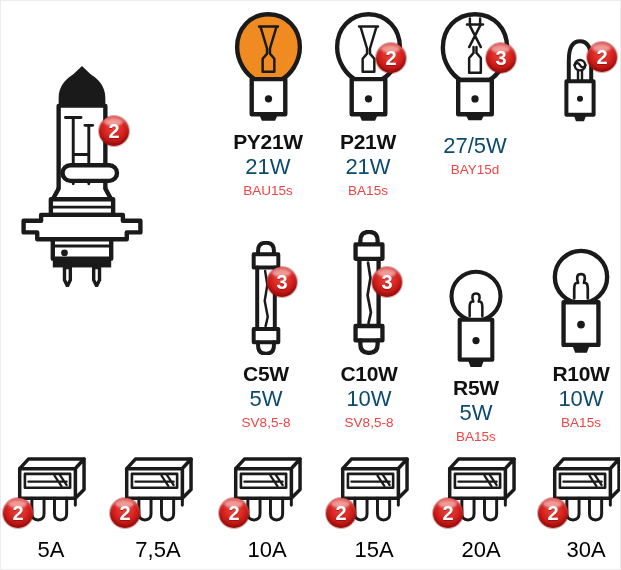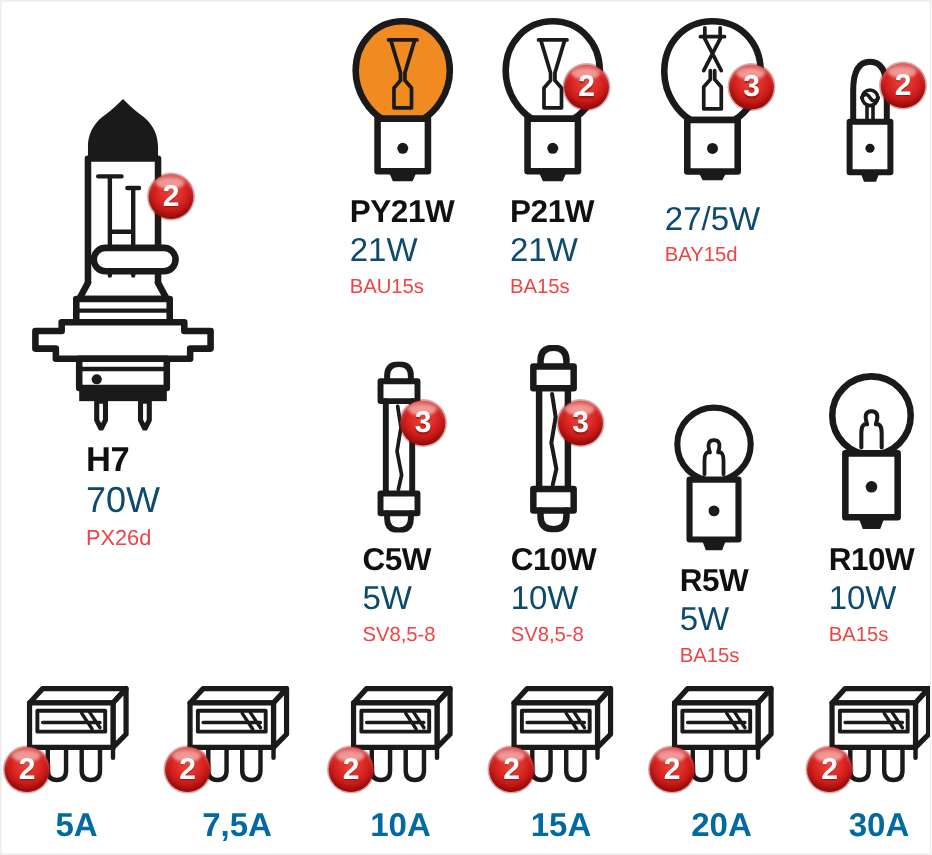--- a/index.html
+++ b/index.html
@@ -4,26 +4,26 @@
 <style>
   :root{ --line:#1a1a1a; --amber:#ef8b20; --badge-red:#d6201d; }
   html,body{margin:0;padding:0;background:#fff;}
   #stage{
     position:relative; width:621px; height:570px; background:#ffffff;
     font-family:"Liberation Sans", sans-serif; overflow:hidden;
     border:1px solid #ececec; box-sizing:border-box;
   }
   .cell{ position:absolute; display:flex; flex-direction:column; align-items:center; }
   .icon-box{ display:flex; align-items:flex-end; justify-content:center; }
-  .lbl{ display:flex; flex-direction:column; margin-top:8px; line-height:1; }
+  .lbl{ display:flex; flex-direction:column; align-items:center; margin-top:8px; line-height:1; }
   .name{ font-weight:700; font-size:21px; color:#101010; letter-spacing:-.3px; }
   .watt{ font-weight:400; font-size:22px; color:#0c4a6e; margin-top:4px; }
   .socket{ font-weight:400; font-size:13.5px; color:#ef4444; margin-top:6px; }
   .h7 .name{ font-size:23px; } .h7 .watt{ font-size:24px; } .h7 .socket{ font-size:14.5px; }
-  .fuse-lbl{ font-weight:700; font-size:22px; color:#0369a1; margin-top:6px; }
+  .fuse-lbl{ font-weight:400; font-size:22px; color:#000000; margin-top:6px; }
   .badge{
     position:absolute; width:30px; height:30px; border-radius:50%;
     background:radial-gradient(circle at 50% 38%, #ea4a41 0%, var(--badge-red) 48%, #bc1714 78%, #a01210 100%);
     box-shadow:inset 0 -3px 4px rgba(110,0,0,.55), inset 0 2px 2px rgba(255,255,255,.28), 0 0 0 1px rgba(140,10,8,.35);
     color:#fff; font-weight:700; font-size:20px; line-height:30px; text-align:center;
     text-shadow:0 1px 1px rgba(110,0,0,.55); z-index:6;
   }
   .badge::after{
     content:""; position:absolute; left:5px; top:1.5px; width:19px; height:8px;
     border-radius:50%; background:rgba(255,255,255,.5); filter:blur(1px); pointer-events:none;
@@ -54,25 +54,20 @@
           <rect class="fw" x="45" y="179" width="60" height="20"></rect>
           <path d="M45 186 H105" stroke-width="3"></path>
           <circle class="fb" cx="57" cy="193" r="3.5"></circle>
           <rect class="fb" x="45" y="199" width="60" height="9"></rect>
           <g stroke-width="3.5">
             <path class="fw" d="M57 208 V221 L60 227 L63 221 V208 Z M87 208 V221 L90 227 L93 221 V208 Z"></path>
           </g>
         </g>
       </svg>
     </div>
-    <div class="lbl">
-      <span class="name">H7</span>
-      <span class="watt">70W</span>
-      <span class="socket">PX26d</span>
-    </div>
     <div class="badge" style="left:90px; top:51px;">2</div>
   </div>
 
   <div class="cell" style="left:215px; top:0; width:104px;">
     <div class="icon-box" style="height:122px;">
       <svg width="73" viewBox="0 0 100 152">
         <g class="st" stroke-width="6">
           <path class="fa" d="M50 3 C25 3 7 23 7 48 C7 70 21 86 31 92 L69 92 C79 86 93 70 93 48 C93 23 75 3 50 3 Z"></path>
           <g stroke-width="3.4">
             <path d="M37 20 H63 M39 20 L48 50 M61 20 L52 50 M48 50 V57 M52 50 V57 M48 57 L42 64 L42 82 M52 57 L58 64 L58 82 M42 82 H58"></path>

